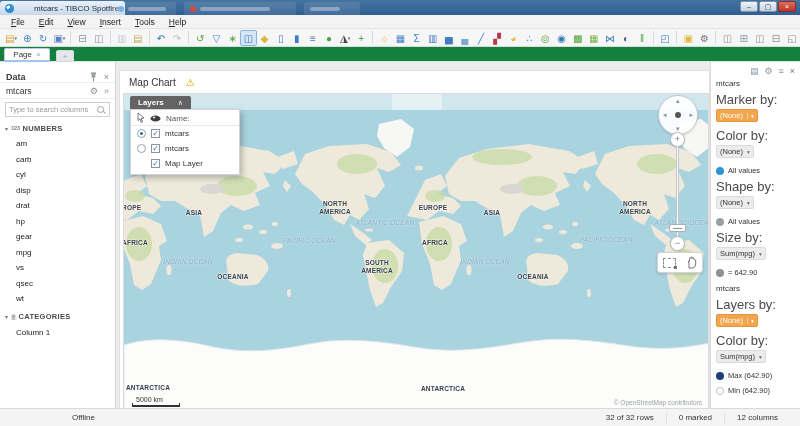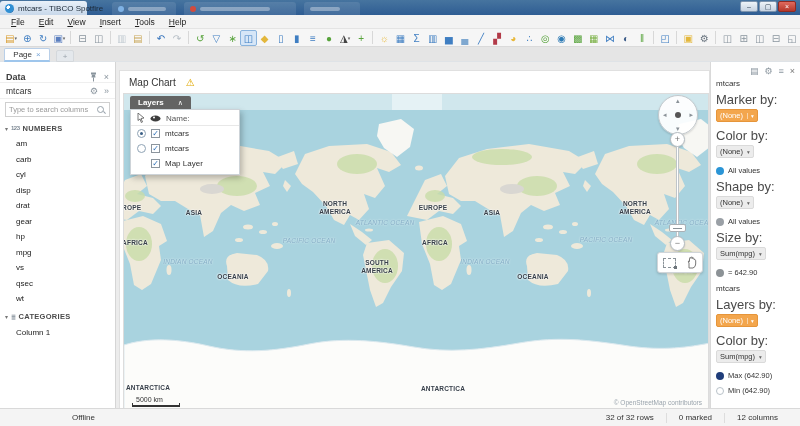--- a/index.html
+++ b/index.html
@@ -2,23 +2,23 @@
 <html><head>
 <meta charset="utf-8">
 <style>
   * { margin:0; padding:0; box-sizing:border-box; }
   html,body { width:800px; height:426px; overflow:hidden; }
   body { font-family:"Liberation Sans","DejaVu Sans",sans-serif; font-size:9px; color:#333; background:#fff; position:relative; }
 
   
   .titlebar { position:absolute; left:0; top:0; width:800px; height:15px;
     background:linear-gradient(#46749f,#2f5d93); overflow:hidden; }
-  .title-tab { position:absolute; left:0; top:1px; width:87px; height:14px;
+  .title-tab { position:absolute; left:0; top:1px; width:125px; height:14px;
     background:linear-gradient(#e9f1f9,#c8d8ea); border-radius:3px 3px 0 0;
-    display:flex; align-items:center; gap:4px; padding:0 5px; }
+    display:flex; align-items:center; gap:20px; padding:0 5px; }
   .app-ico { width:9px; height:9px; border-radius:50%;
     background:radial-gradient(circle at 35% 35%, #fff 0 20%, #2f8fd4 21% 70%, #1565a8 71%); flex:0 0 auto; }
   .title-text { font-size:8px; color:#1c2a38; white-space:nowrap; }
   .ghost-tab { position:absolute; top:2px; height:13px; border-radius:3px 3px 0 0;
     background:rgba(255,255,255,.10); display:flex; align-items:center; gap:4px; padding:0 6px; }
   .ghost-dot { width:6px; height:6px; border-radius:50%; }
   .ghost-bar { height:4px; border-radius:2px; background:rgba(255,255,255,.35); }
   .winbtns { position:absolute; right:4px; top:1px; display:flex; gap:1px; }
   .winbtn { width:18px; height:11px; border:1px solid #7c93ad; border-radius:2px;
     background:linear-gradient(#eef3f8,#c6d3e1); font-size:7px; line-height:9px; text-align:center; color:#2c3e50; }
@@ -31,21 +31,21 @@
   .menu-item::first-letter { text-decoration:underline; }
 
   .toolbar { position:absolute; left:0; top:29px; width:800px; height:18px; background:#f6f6f6;
     border-bottom:1px solid #dadada; display:flex; align-items:center; padding-left:3px; }
   .tbb { width:17px; height:16px; line-height:15px; text-align:center; font-size:10px; border:1px solid transparent; border-radius:2px; }
   .tbb.dd::after { content:"▾"; font-size:5px; color:#666; margin-left:0px; vertical-align:2px; }
   .tbb.active { background:#d6e6f7; border-color:#89b3dd; }
   .sep { width:1px; height:13px; background:#d8d8d8; margin:0 3px; flex:0 0 auto; }
 
   
-  .tabrow { position:absolute; left:0; top:47px; width:800px; height:15px; background:#e5e5e5; border-bottom:1px solid #dfe3e7; }
+  .tabrow { position:absolute; left:0; top:47px; width:800px; height:15px; background:#15803d; border-bottom:1px solid #dfe3e7; }
   .page-tab { position:absolute; left:4px; top:1px; width:46px; height:14px; background:#fff;
     border:1px solid #b9cfe8; border-bottom:2px solid #9fc6ec; border-radius:2px 2px 0 0;
     display:flex; align-items:center; justify-content:center; gap:4px; font-size:8px; color:#333; }
   .page-tab .x { color:#7aa7d9; font-size:8px; }
   .new-tab { position:absolute; left:56px; top:3px; width:18px; height:12px; background:#e4e8ec;
     border:1px solid #d4d8dc; border-radius:2px 2px 0 0; text-align:center; line-height:11px; font-size:8px; color:#9aa3ab; }
 
   
   .main { position:absolute; left:0; top:62px; width:800px; height:346px; background:#ececec; }
   .data-panel { position:absolute; left:0; top:0; width:116px; height:346px; background:#fff; border-right:1px solid #d5d5d5; }
@@ -264,22 +264,22 @@
     <div class="section-hdr">
       <span class="chev">▾</span>
       <span class="sec-ico">123</span>
       <span class="sec-label">NUMBERS</span>
     </div>
     <div class="col-item">am</div>
     <div class="col-item">carb</div>
     <div class="col-item">cyl</div>
     <div class="col-item">disp</div>
     <div class="col-item">drat</div>
+    <div class="col-item">hp</div>
     <div class="col-item">gear</div>
-    <div class="col-item">hp</div>
     <div class="col-item">mpg</div>
     <div class="col-item">vs</div>
     <div class="col-item">qsec</div>
     <div class="col-item">wt</div>
     <div class="section-hdr">
       <span class="chev">▾</span>
       <span class="sec-ico">≣</span>
       <span class="sec-label">CATEGORIES</span>
     </div>
     <div class="col-item">Column 1</div>

